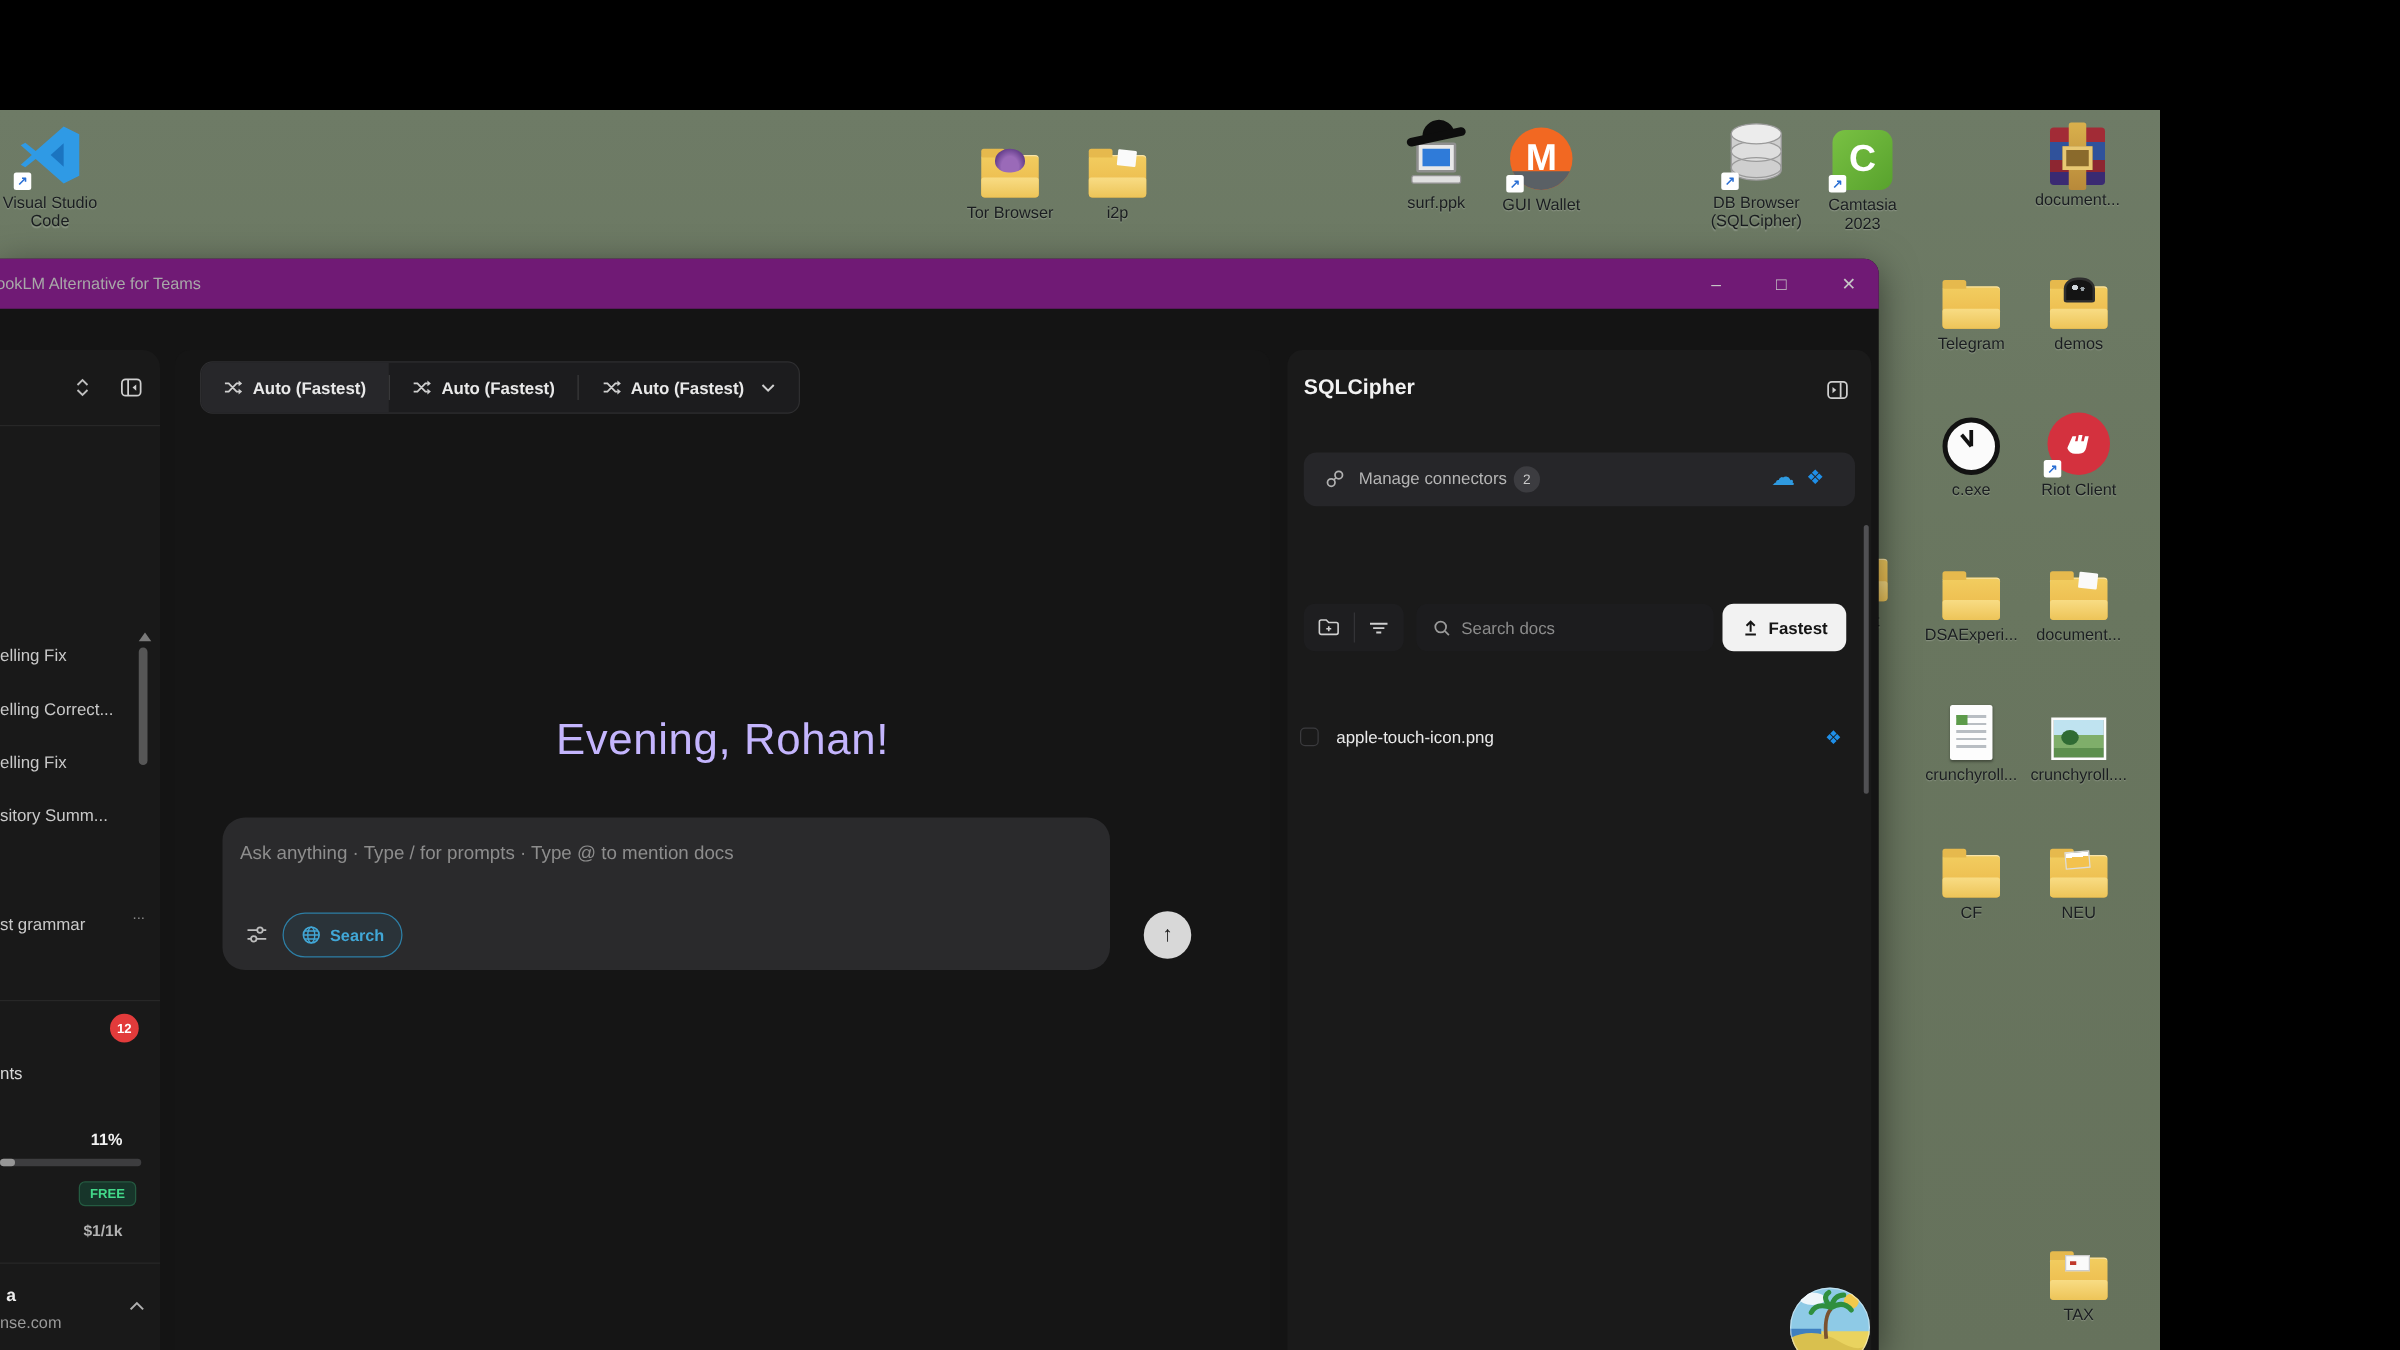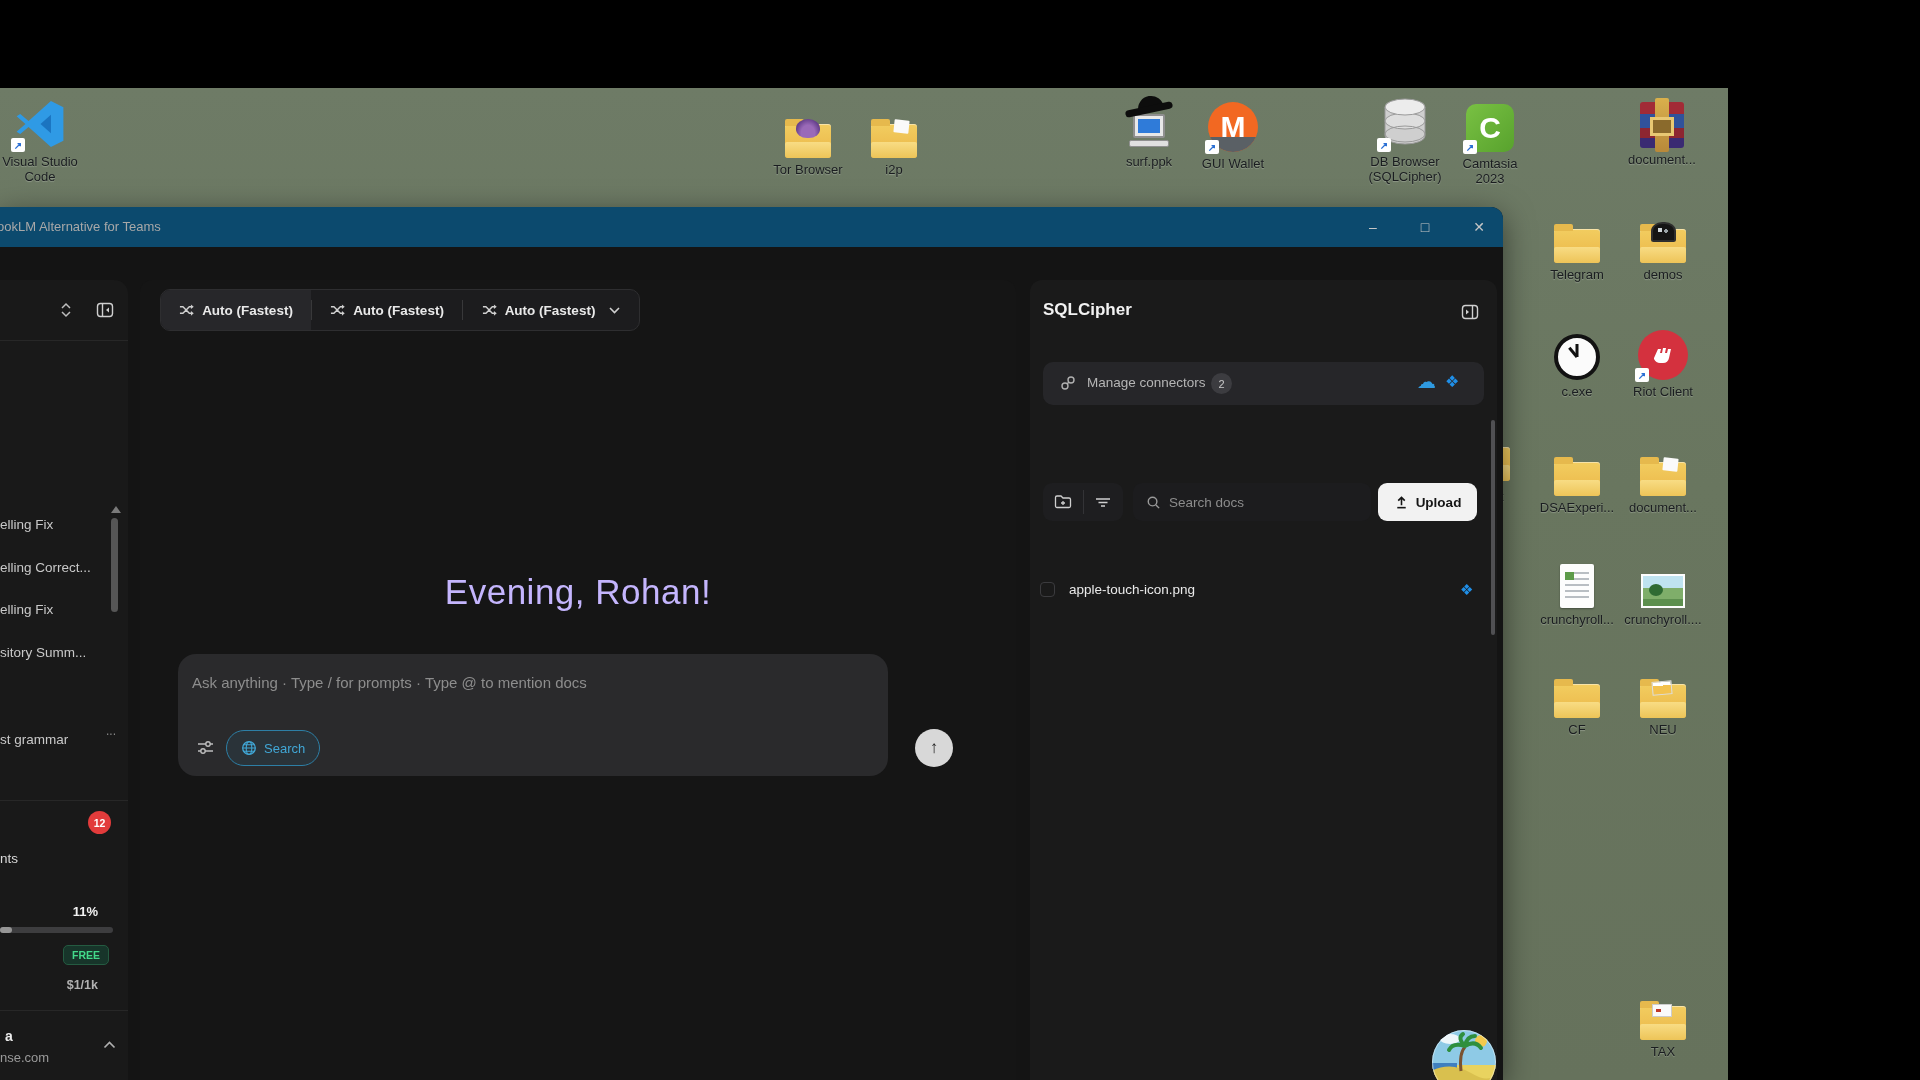--- a/index.html
+++ b/index.html
@@ -76,21 +76,21 @@
              background:repeating-linear-gradient(180deg,#b9bec3 0 2px, transparent 2px 6px); }
   .docfile::after { content:""; position:absolute; left:5px; top:8px; width:9px; height:8px; background:#5d9b4a; }
   .imgfile { position:relative; width:44px; height:34px; border:2px solid #fdfdfd;
              background:linear-gradient(180deg,#bfe3f0 0 40%, #7fae6a 40% 75%, #5d8f4e 75%); }
   .imgfile::before { content:""; position:absolute; left:6px; top:8px; width:14px; height:12px;
              border-radius:50%; background:#2f6b33; }
 
   
   .window { position:absolute; left:0; top:207px; width:1503px; height:873px; background:#141414;
             border-radius:0 12px 0 0; z-index:5; box-shadow:0 8px 30px rgba(0,0,0,.5); }
-  .titlebar { position:absolute; left:0; right:0; top:0; height:40px; background:#0c4a6e; border-radius:0 12px 0 0; }
+  .titlebar { position:absolute; left:0; right:0; top:0; height:40px; background:#701a75; border-radius:0 12px 0 0; }
   .title { position:absolute; left:-3px; top:12px; font-size:13px; color:#a8a8a8; white-space:nowrap; }
   .winbtn { position:absolute; top:8px; width:26px; height:24px; display:flex; align-items:center; justify-content:center;
             color:#c6c6c6; font-size:14px; cursor:pointer; }
 
   .panel { position:absolute; top:73px; height:800px; }
   .sidebar { left:0; width:128px; background:#191919; border-radius:0 14px 0 0; overflow:hidden; }
   .mainpanel { left:140px; width:876px; background:#151515; border-radius:12px 12px 0 0; }
   .docspanel { left:1030px; width:467px; background:#1a1a1a; border-radius:12px 12px 0 0; }
 
   .divider { position:absolute; left:0; right:0; height:1px; background:#272727; }
@@ -109,21 +109,21 @@
   .pillseg .plabel { font-size:13.5px; font-weight:bold; color:#e9e9e9; }
   .pillsep { width:1px; background:#38383a; margin:10px 0; }
 
   .greeting { position:absolute; left:0; right:0; top:292px; text-align:center; font-size:35px;
               font-weight:500; color:#c4b5fd; letter-spacing:.5px; }
 
   .inputcard { position:absolute; left:38px; top:374px; width:710px; height:122px; background:#2a2a2c; border-radius:18px; }
   .placeholder { position:absolute; left:14px; top:20px; font-size:15px; color:#8d8d8d; }
   .searchpill { position:absolute; left:48px; top:76px; height:36px; padding:0 14px; border-radius:18px;
                 border:1.5px solid #2d7fa6; background:rgba(47,139,180,.10); display:flex; align-items:center; gap:7px; cursor:pointer; }
-  .searchpill .slabel { font-size:13px; font-weight:normal; color:#41a7d6; }
+  .searchpill .slabel { font-size:13px; font-weight:bold; color:#41a7d6; }
   .sendbtn { position:absolute; left:737px; top:75px; width:38px; height:38px; border-radius:50%; background:#d8d8d8;
              display:flex; align-items:center; justify-content:center; font-size:17px; font-weight:bold; color:#1c1c1c; cursor:pointer; }
 
   .docstitle { position:absolute; left:13px; top:20px; font-size:17px; font-weight:bold; color:#f2f2f2; }
   .dcard { position:absolute; left:13px; width:441px; border-radius:10px; display:flex; align-items:center; cursor:pointer; }
   .manage { top:82px; height:43px; background:#262629; }
   .watch  { top:144px; height:42px; background:#202023; }
   .dcard .dlabel { font-size:13.5px; }
   .countbadge { position:absolute; left:168px; top:11px; width:21px; height:21px; border-radius:50%; background:#3c3c40;
                 color:#c9c9c9; font-size:11px; display:flex; align-items:center; justify-content:center; }
@@ -501,21 +501,21 @@
             </svg>
         </div>
         <input type="text" placeholder="Search docs" style="">
       </div>
 
       <div class="uploadbtn">
         <svg width="15" height="15" viewBox="0 0 16 16">
             <path d="M8 11V3M4.5 6L8 2.5 11.5 6" fill="none" stroke="#151515" stroke-width="1.7"></path>
             <path d="M3.5 13.5h9" stroke="#151515" stroke-width="1.7"></path>
           </svg>
-        <span class="ulabel">Upload</span>
+        <span class="ulabel">Fastest</span>
       </div>
 
       <div class="filerow" style="top:294px">
         <div class="checkbox"></div>
         <div class="fname">apple-touch-icon.png</div>
         <div class="ftype" style="color:#1f8fe8;font-size:15px;top:7px">❖</div>
       </div>
 
       <div class="scrollthumb" style="left:461px;top:140px;width:4px;height:215px;background:#505053"></div>
     </div>

